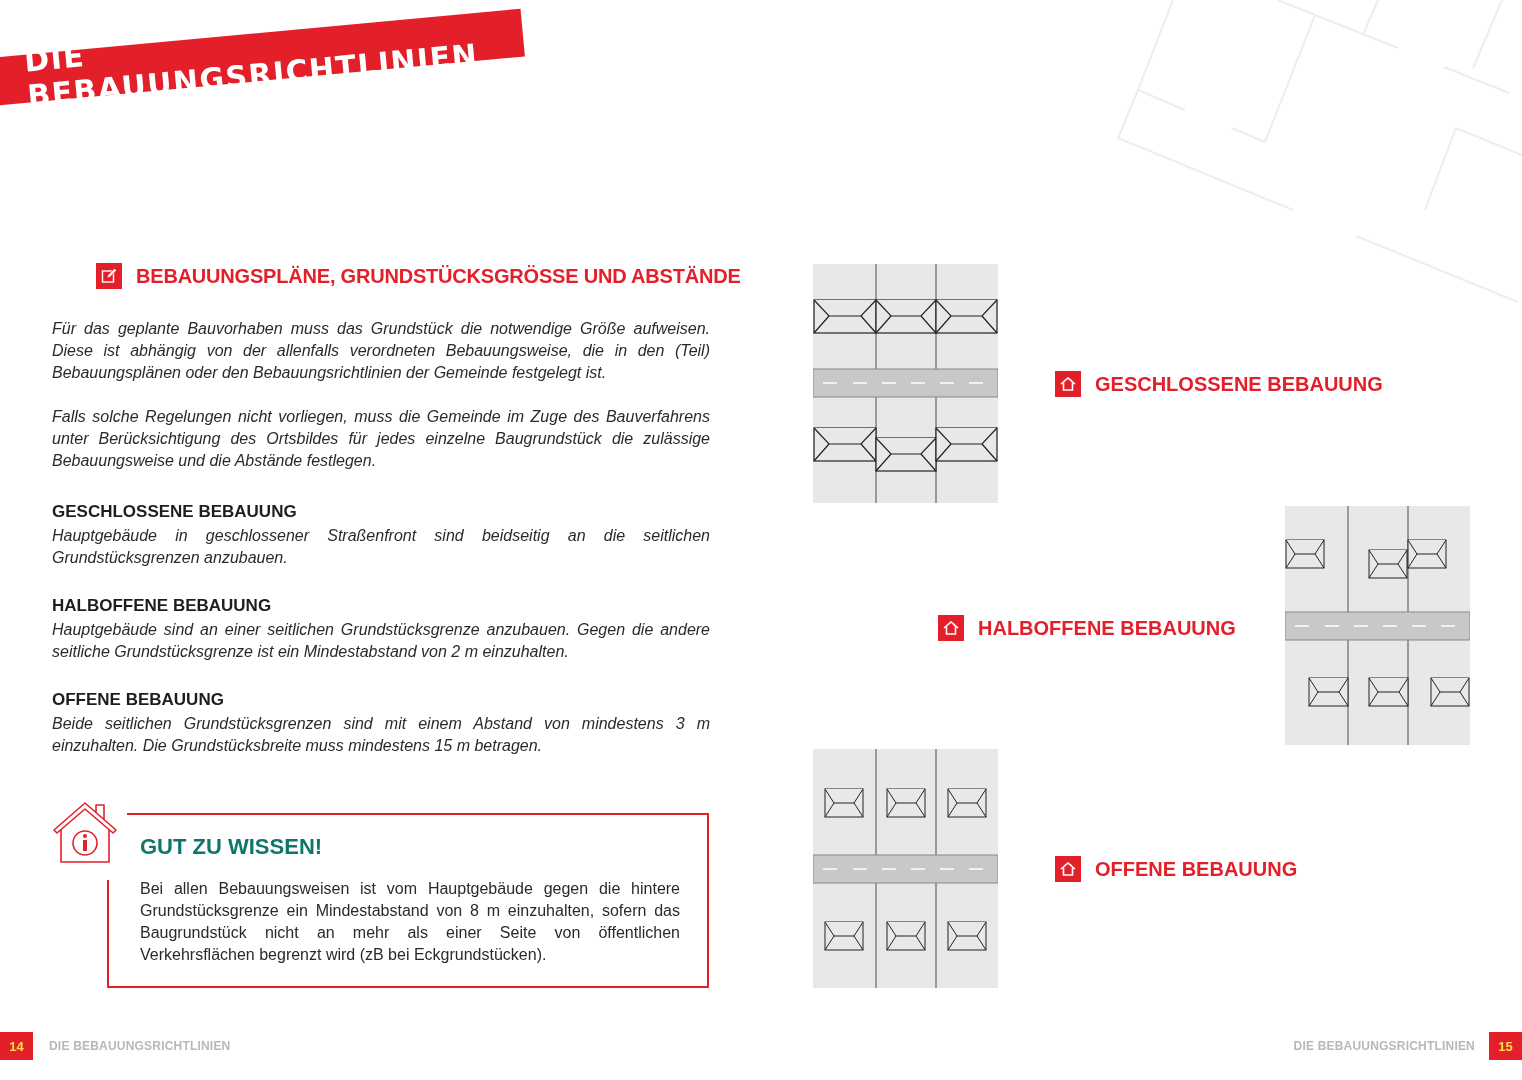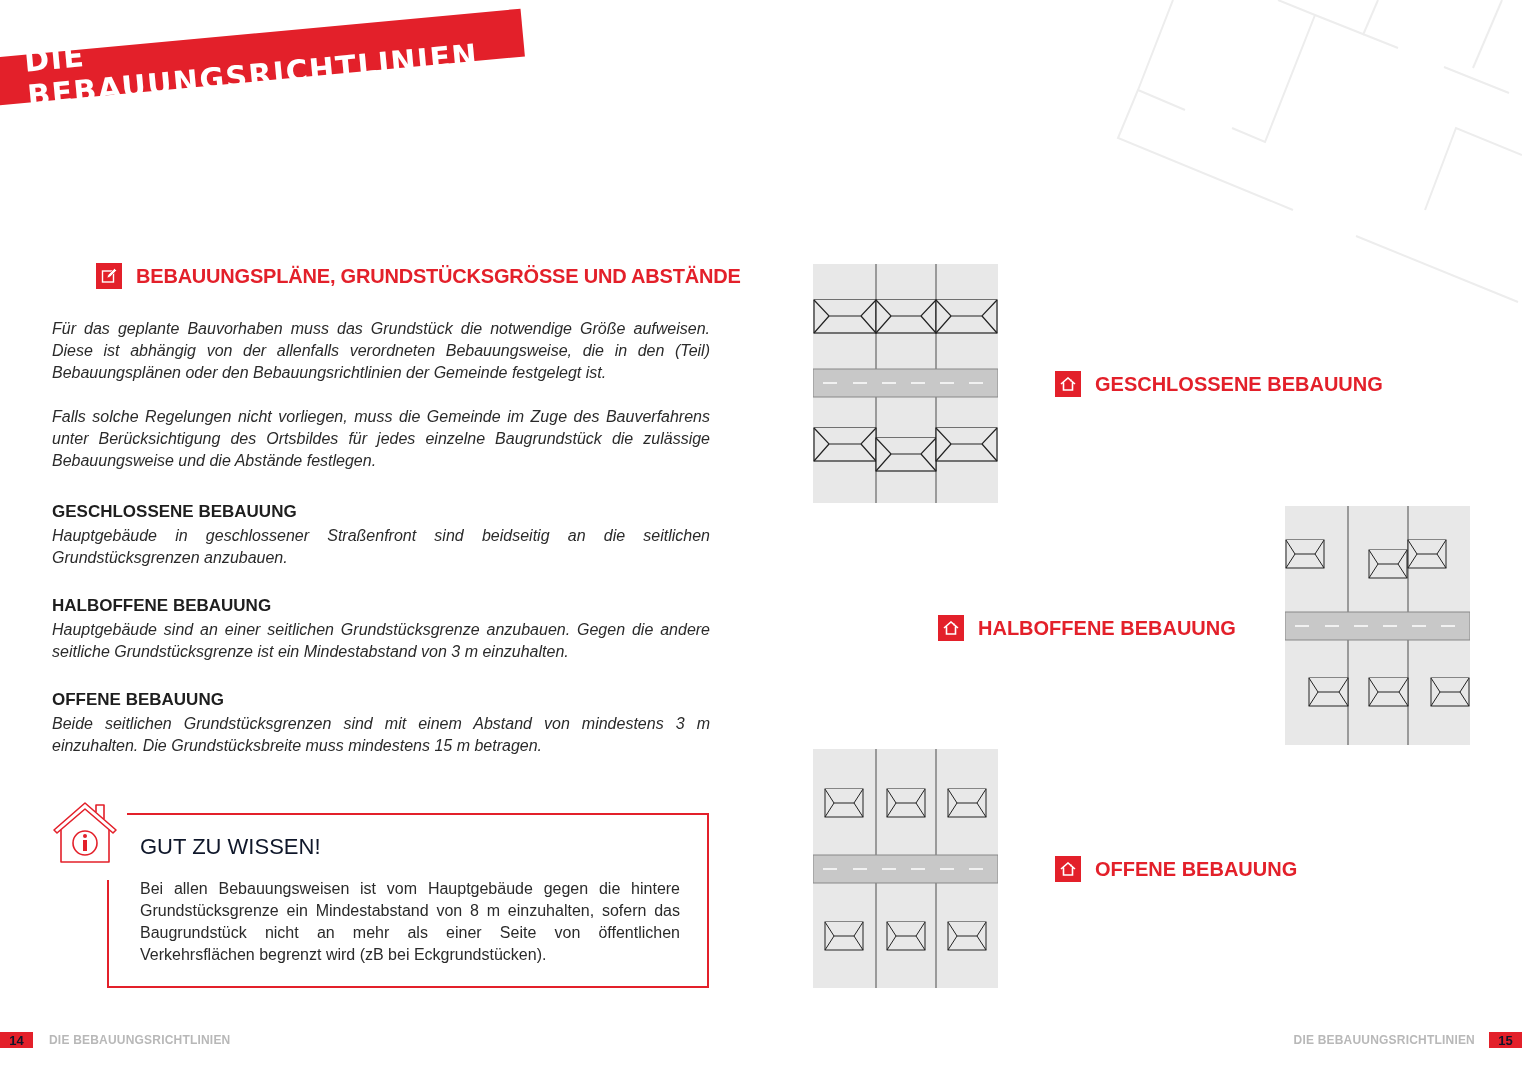--- a/index.html
+++ b/index.html
@@ -36,36 +36,36 @@
 
     .info-box {
       position: absolute; left: 107px; top: 813px; width: 602px; height: 175px;
       border: 2px solid #e3202a; border-top-width: 2px;
     }
     .info-box-mask {
       position: absolute; left: 105px; top: 810px; width: 22px; height: 70px; background: #fff;
     }
     .info-icon { position: absolute; left: 52px; top: 800px; }
     .info-title {
-      position: absolute; left: 140px; top: 834px; color: #0f172a; font-weight: normal; font-size: 22px;
+      position: absolute; left: 140px; top: 834px; color: #0f766e; font-weight: bold; font-size: 22px;
     }
     .info-text {
       position: absolute; left: 140px; top: 878px; width: 540px; font-size: 16px; line-height: 22px;
       text-align: justify; color: #2a2a2a;
     }
 
     .diagram { position: absolute; width: 185px; height: 239px; }
     .diagram svg { display: block; }
 
     .type-label { position: absolute; display: flex; align-items: center; }
     .type-label .label { margin-left: 14px; color: #e3202a; font-weight: bold; font-size: 20px; }
 
     .footer-left { position: absolute; left: 0; top: 1032px; display: flex; align-items: center; }
     .page-num {
-      width: 33px; height: 16px; background: #e3202a; color: #0f172a; font-weight: bold; font-size: 13px;
+      width: 33px; height: 28px; background: #e3202a; color: #fde047; font-weight: bold; font-size: 13px;
       display: flex; align-items: center; justify-content: center;
     }
     .footer-text { color: #b8b8b8; font-weight: bold; font-size: 12px; letter-spacing: 0.2px; }
     .footer-left .footer-text { margin-left: 16px; }
     .footer-right { position: absolute; right: 0; top: 1032px; display: flex; align-items: center; }
     .footer-right .footer-text { margin-right: 14px; }
   </style>
 </head>
 <body>
 
@@ -97,21 +97,21 @@
   <span class="label">BEBAUUNGSPLÄNE, GRUNDSTÜCKSGRÖSSE UND ABSTÄNDE</span>
 </div>
 
 <p class="para" style="top:318px;">Für das geplante Bauvorhaben muss das Grundstück die notwendige Größe aufweisen. Diese ist abhängig von der allenfalls verordneten Bebauungsweise, die in den (Teil) Bebauungsplänen oder den Bebauungsrichtlinien der Gemeinde festgelegt ist.</p>
 <p class="para" style="top:406px;">Falls solche Regelungen nicht vorliegen, muss die Gemeinde im Zuge des Bauverfahrens unter Berücksichtigung des Ortsbildes für jedes einzelne Baugrundstück die zulässige Bebauungsweise und die Abstände festlegen.</p>
 
 <div class="sub-heading" style="top:502px;">GESCHLOSSENE BEBAUUNG</div>
 <p class="para" style="top:525px;">Hauptgebäude in geschlossener Straßenfront sind beidseitig an die seitlichen Grundstücksgrenzen anzubauen.</p>
 
 <div class="sub-heading" style="top:596px;">HALBOFFENE BEBAUUNG</div>
-<p class="para" style="top:619px;">Hauptgebäude sind an einer seitlichen Grundstücksgrenze anzubauen. Gegen die andere seitliche Grundstücksgrenze ist ein Mindestabstand von 3 m einzuhalten.</p>
+<p class="para" style="top:619px;">Hauptgebäude sind an einer seitlichen Grundstücksgrenze anzubauen. Gegen die andere seitliche Grundstücksgrenze ist ein Mindestabstand von 2 m einzuhalten.</p>
 
 <div class="sub-heading" style="top:690px;">OFFENE BEBAUUNG</div>
 <p class="para" style="top:713px;">Beide seitlichen Grundstücksgrenzen sind mit einem Abstand von mindestens 3 m einzuhalten. Die Grundstücksbreite muss mindestens 15 m betragen.</p>
 
 <div class="info-box"></div>
 <div class="info-box-mask"></div>
 <div class="info-icon">
   <svg width="66" height="66" viewBox="0 0 66 66">
     <g fill="none" stroke="#e3202a" stroke-width="1.6" stroke-linejoin="round">
       <path d="M2 30 L33 3 L64 30 L61 33 L33 9 L5 33 Z"></path>

